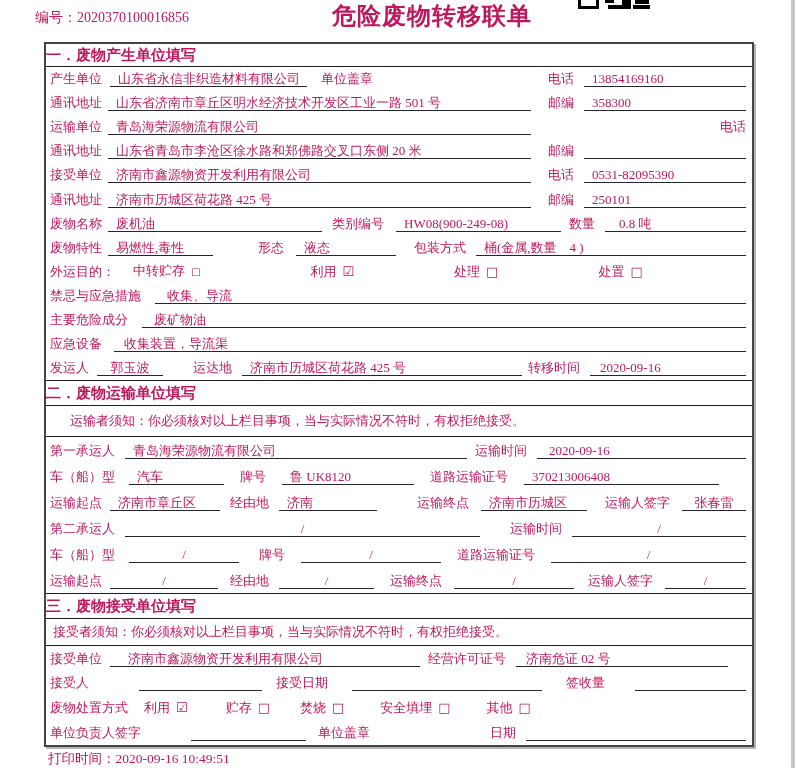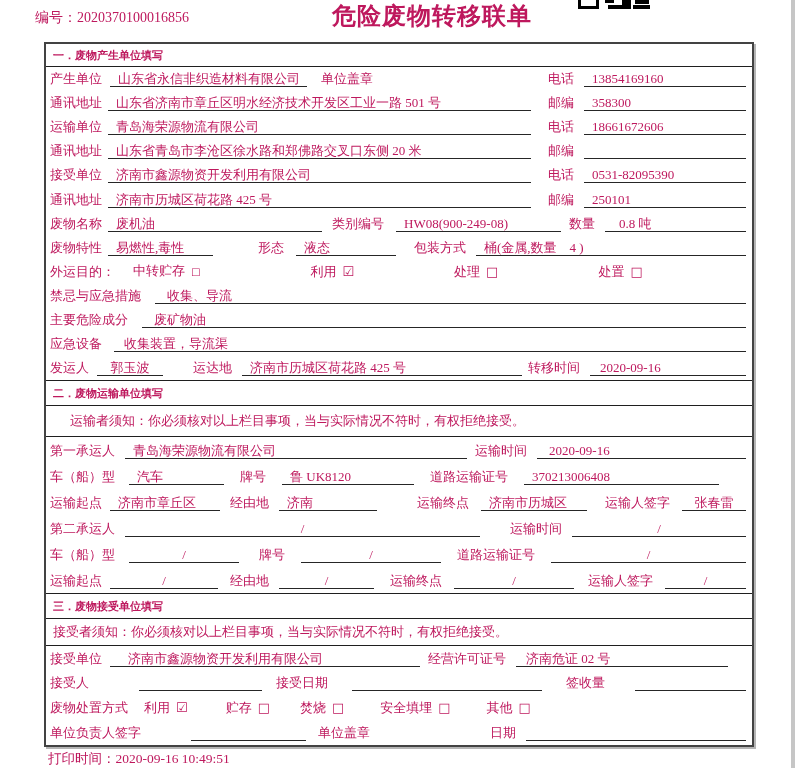--- a/index.html
+++ b/index.html
@@ -13,21 +13,21 @@
   .qr div{position:absolute;background:#000;}
   .qr .q1{left:0;top:0;width:21px;height:9px;background:transparent;border:3px solid #000;border-top:none;box-sizing:border-box;}
   .qr .q2{left:27px;top:0;width:9px;height:3px;}
   .qr .q3{left:30px;top:5px;width:21px;height:4px;}
   .qr .q4{left:44px;top:0;width:9px;height:9px;}
   .qr .q5{left:57px;top:0;width:14px;height:4px;}
   .qr .q6{left:55px;top:5px;width:17px;height:4px;}
   .page-edge{position:absolute;right:1px;top:0;width:4px;height:768px;background:#c6c6c6;}
   .form{position:absolute;left:44px;top:42px;width:710px;height:705px;border:2px solid #434343;
         box-sizing:border-box;box-shadow:2px 2px 0 rgba(120,120,120,.55);background:#fff;}
-  .sec-head{display:flex;align-items:center;font-weight:bold;font-size:11px;padding-left:7px;
+  .sec-head{display:flex;align-items:center;font-weight:bold;font-size:15px;
             border-bottom:1.5px solid #1f1f1f;box-sizing:border-box;
             font-family:"Liberation Sans","DejaVu Sans",sans-serif;}
   .sec-head.h1{height:23px;}
   .sec-head.h2,.sec-head.h3{height:26px;border-top:1.5px solid #1f1f1f;}
   .note{display:flex;align-items:center;padding-left:7px;border-bottom:1px solid #1f1f1f;box-sizing:border-box;}
   .note.n2{height:31px;padding-left:24px;}
   .note.n3{height:27px;}
   .row{display:flex;align-items:flex-end;padding:0 6px 4px 4px;box-sizing:border-box;}
   .row span{line-height:16px;}
   .r1{height:24.1px;}
@@ -93,21 +93,20 @@
       <span class="lbl">通讯地址</span>
       <span class="uv w423 ml6">山东省济南市章丘区明水经济技术开发区工业一路 501 号</span>
       <span class="lbl mla">邮编</span>
       <span class="uv w162 ml10">358300</span>
     </div>
 
     <div class="row r1">
       <span class="lbl">运输单位</span>
       <span class="uv w423 ml6">青岛海荣源物流有限公司</span>
       <span class="lbl mla">电话</span>
-      <span class="uv w162 ml10">18661672606</span>
     </div>
 
     <div class="row r1">
       <span class="lbl">通讯地址</span>
       <span class="uv w423 ml6">山东省青岛市李沧区徐水路和郑佛路交叉口东侧 20 米</span>
       <span class="lbl mla">邮编</span>
       <span class="uv w162 ml10"></span>
     </div>
 
     <div class="row r1">

